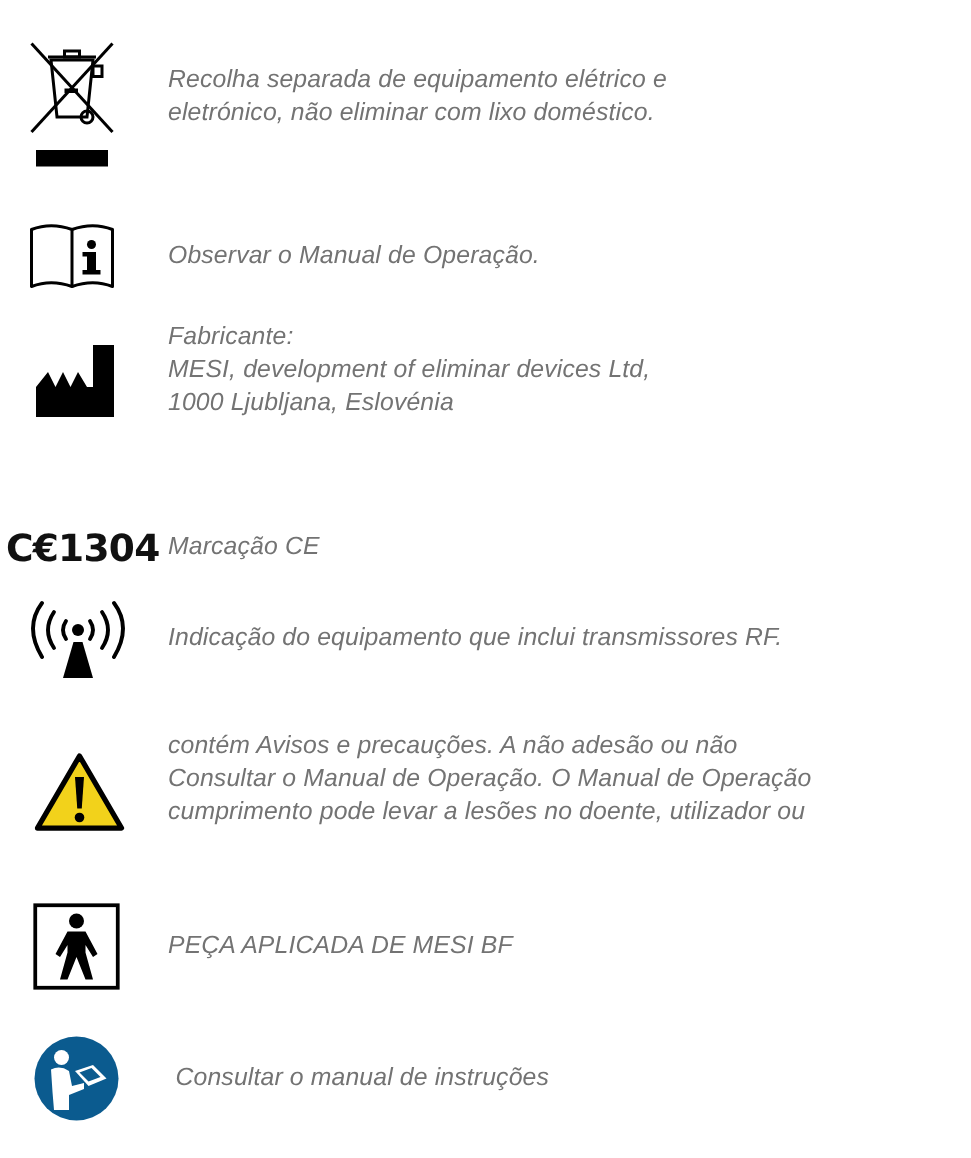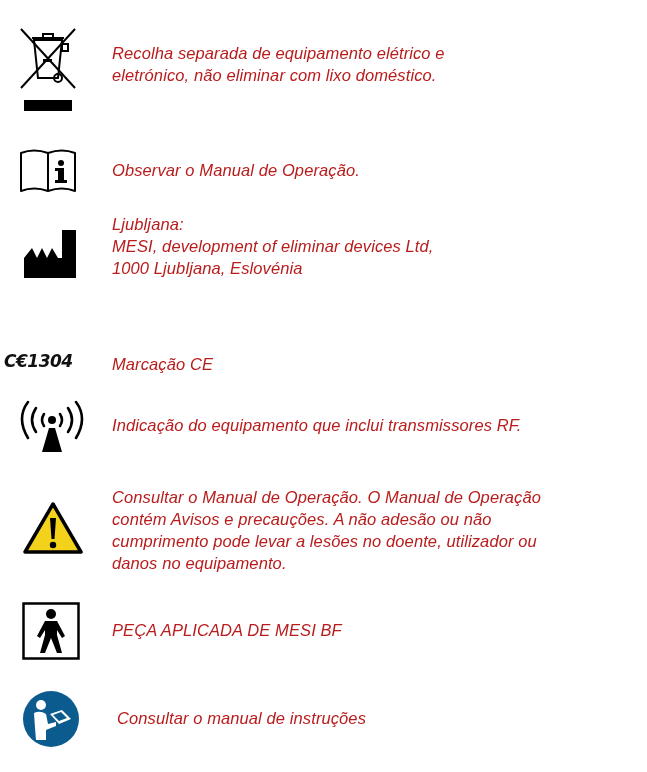--- a/index.html
+++ b/index.html
@@ -6,27 +6,27 @@
   body {
     width: 647px; height: 772px; position: relative; overflow: hidden;
     font-family: "Liberation Sans", sans-serif;
     color: #2b2b2b;
   }
   .row { position: absolute; left: 0; width: 647px; }
   .icon { position: absolute; }
   .text {
     position: absolute; left: 112px;
     font-style: italic; font-size: 16.5px; line-height: 22px;
-    color: #b91c1c; letter-spacing: 0.1px;
+    color: #737373; letter-spacing: 0.1px;
   }
   .text div { white-space: nowrap; }
   .ce-mark {
     position: absolute; left: 4px; top: 351px;
     font-family: "DejaVu Sans", sans-serif; font-weight: bold;
-    font-size: 17px; color: #111; letter-spacing: -0.5px; font-style: italic;
+    font-size: 25px; color: #111; letter-spacing: -0.5px;
   }
 </style>
 </head>
 <body>
 
 <div class="row">
   <svg class="icon" style="left:18px;top:26px" width="60" height="92" viewBox="0 0 60 92">
     <g stroke="#000" stroke-width="2" fill="none">
       <line x1="3" y1="3" x2="57" y2="62"></line>
       <line x1="57" y1="3" x2="3" y2="62"></line>
@@ -59,21 +59,21 @@
   <div class="text" style="top:159px">
     <div>Observar o Manual de Operação.</div>
   </div>
 </div>
 
 <div class="row">
   <svg class="icon" style="left:24px;top:230px" width="54" height="50" viewBox="0 0 54 50">
     <path d="M0 28 L8 18 L13 28 L18 18 L23 28 L28 18 L34 28 L38 28 L38 0 L52 0 L52 48 L0 48 Z" fill="#000"></path>
   </svg>
   <div class="text" style="top:213px">
-    <div>Ljubljana:</div>
+    <div>Fabricante:</div>
     <div>MESI, development of eliminar devices Ltd,</div>
     <div>1000 Ljubljana, Eslovénia</div>
   </div>
 </div>
 
 <div class="row">
   <div class="ce-mark">C€1304</div>
   <div class="text" style="top:353px">
     <div>Marcação CE</div>
   </div>
@@ -97,24 +97,23 @@
   </div>
 </div>
 
 <div class="row">
   <svg class="icon" style="left:22px;top:501px" width="62" height="55" viewBox="0 0 62 55">
     <path d="M31 3 L59 51 L3 51 Z" fill="#f2d21b" stroke="#000" stroke-width="3.5" stroke-linejoin="round"></path>
     <path d="M28 17 L34 17 L32.5 38 L29.5 38 Z" fill="#000"></path>
     <circle cx="31" cy="44" r="3.2" fill="#000"></circle>
   </svg>
   <div class="text" style="top:486px">
+    <div>contém Avisos e precauções. A não adesão ou não</div>
     <div>Consultar o Manual de Operação. O Manual de Operação</div>
-    <div>contém Avisos e precauções. A não adesão ou não</div>
     <div>cumprimento pode levar a lesões no doente, utilizador ou</div>
-    <div>danos no equipamento.</div>
   </div>
 </div>
 
 <div class="row">
   <svg class="icon" style="left:22px;top:602px" width="58" height="58" viewBox="0 0 58 58">
     <rect x="1.5" y="1.5" width="55" height="55" fill="#fff" stroke="#000" stroke-width="2.5"></rect>
     <circle cx="29" cy="12" r="5" fill="#000"></circle>
     <path d="M23 19 L35 19 L43 34 L40 36 L35 28 L35 33 L40 51 L35 51 L29 36 L23 51 L18 51 L23 33 L23 28 L18 36 L15 34 Z" fill="#000"></path>
   </svg>
   <div class="text" style="top:619px">

